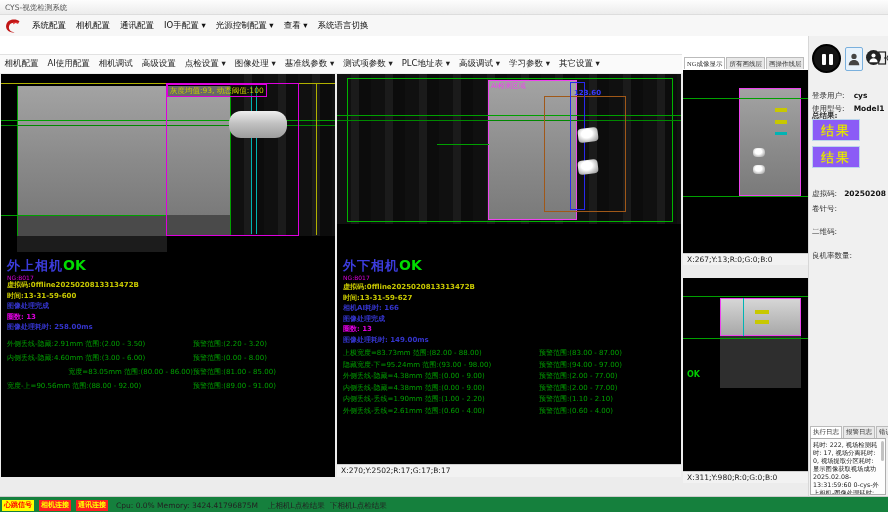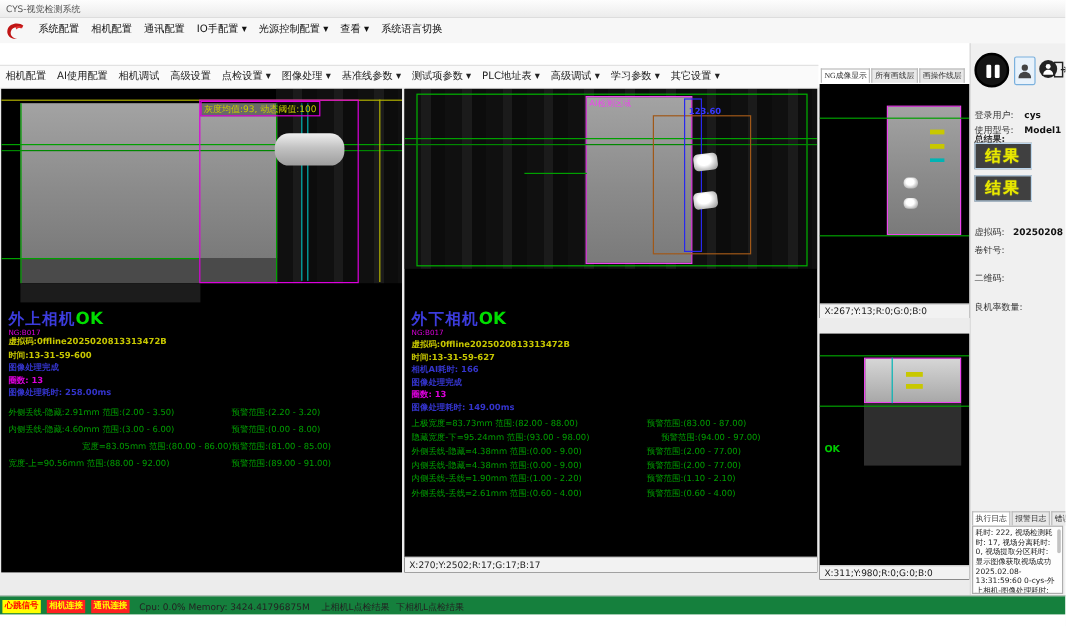--- a/index.html
+++ b/index.html
@@ -41,21 +41,21 @@
   .ai-label{font-size:7px;color:#ee44ee;line-height:8px;white-space:nowrap;}
   .blue-val{font-size:7px;color:#3838ff;font-weight:bold;white-space:nowrap;}
   .ok-small{font-size:8px;font-weight:bold;color:#00cc00;}
   
   .stab{font-size:6.5px;color:#333;background:#e9e9e9;border:1px solid #bbb;border-bottom:none;line-height:11px;padding:0 2px;white-space:nowrap;box-sizing:border-box;}
   .stab.active{background:#fff;}
   
   .sidebar{left:808px;top:36px;width:80px;height:460px;background:#f0f0f0;border-left:1px solid #d7d7d7;box-sizing:border-box;}
   .sb-label{font-size:7.5px;color:#333;white-space:nowrap;}
   .sb-value{font-size:7.5px;color:#111;font-weight:bold;white-space:nowrap;}
-  .result-box{background:#404040;border:1px solid #bcd6ec;color:#e8e800;font-size:13px;font-weight:bold;
+  .result-box{background:#8b5cf6;border:1px solid #bcd6ec;color:#e8e800;font-size:13px;font-weight:normal;
               letter-spacing:2px;text-align:center;line-height:21px;text-shadow:0 0 1px #d8d800;box-sizing:border-box;}
   .btn{position:absolute;cursor:pointer;box-sizing:border-box;}
   .pause-btn{width:29px;height:29px;border-radius:50%;background:#141414;border:2px solid #000;}
   .pause-btn i{position:absolute;top:8px;width:4px;height:11px;background:#fff;border-radius:1px;}
   .log-tabs{display:flex;}
   .log-area{background:#fdfdfd;border:1px solid #adadad;font-size:6.3px;line-height:8px;color:#222;
             padding:2px 6px 2px 2px;box-sizing:border-box;overflow:hidden;}
   .scrollbar{position:absolute;right:1px;top:2px;width:3px;height:20px;background:#c2c2c2;border-radius:2px;}
   
   .statusbar{left:0;top:496px;width:888px;height:16px;background:#15803d;border-top:1px solid #ccc;box-sizing:border-box;}
@@ -176,21 +176,21 @@
       <div class="ln ln-b">相机AI耗时: 166</div>
       <div class="ln ln-b">图像处理完成</div>
       <div class="ln ln-m">圈数: 13</div>
       <div class="ln ln-b">图像处理耗时: 149.00ms</div>
     </div>
     <div class="abs" style="left:6px;top:274px;width:332px;">
       <div class="meas-row" style="height:11.5px;">
         <span class="meas" style="width:196px;">上极宽度=83.73mm 范围:(82.00 - 88.00)</span>
         <span class="meas">预警范围:(83.00 - 87.00)</span>
       </div>
-      <div class="meas-row" style="height:11.5px;gap:12px;">
+      <div class="meas-row" style="height:11.5px;">
         <span class="meas" style="width:196px;">隐藏宽度-下=95.24mm 范围:(93.00 - 98.00)</span>
         <span class="meas">预警范围:(94.00 - 97.00)</span>
       </div>
       <div class="meas-row" style="height:11.5px;">
         <span class="meas" style="width:196px;">外侧丢线-隐藏=4.38mm 范围:(0.00 - 9.00)</span>
         <span class="meas">预警范围:(2.00 - 77.00)</span>
       </div>
       <div class="meas-row" style="height:11.5px;">
         <span class="meas" style="width:196px;">内侧丢线-隐藏=4.38mm 范围:(0.00 - 9.00)</span>
         <span class="meas">预警范围:(2.00 - 77.00)</span>

